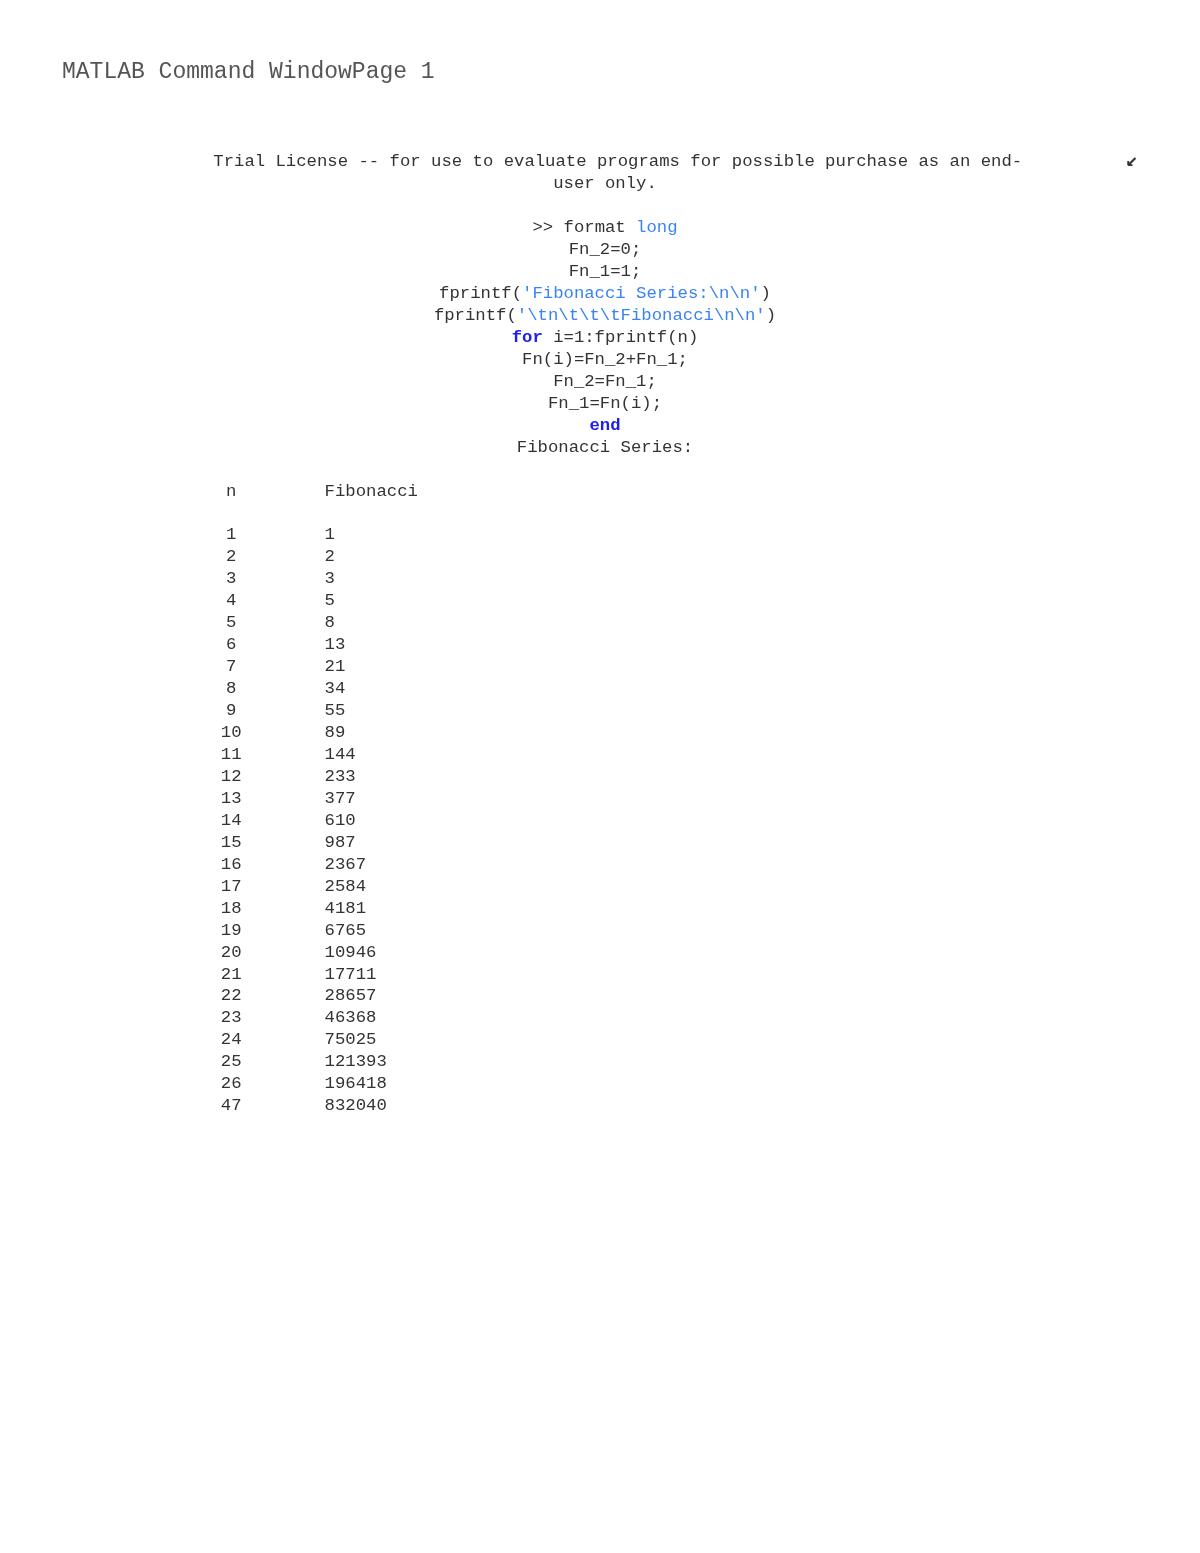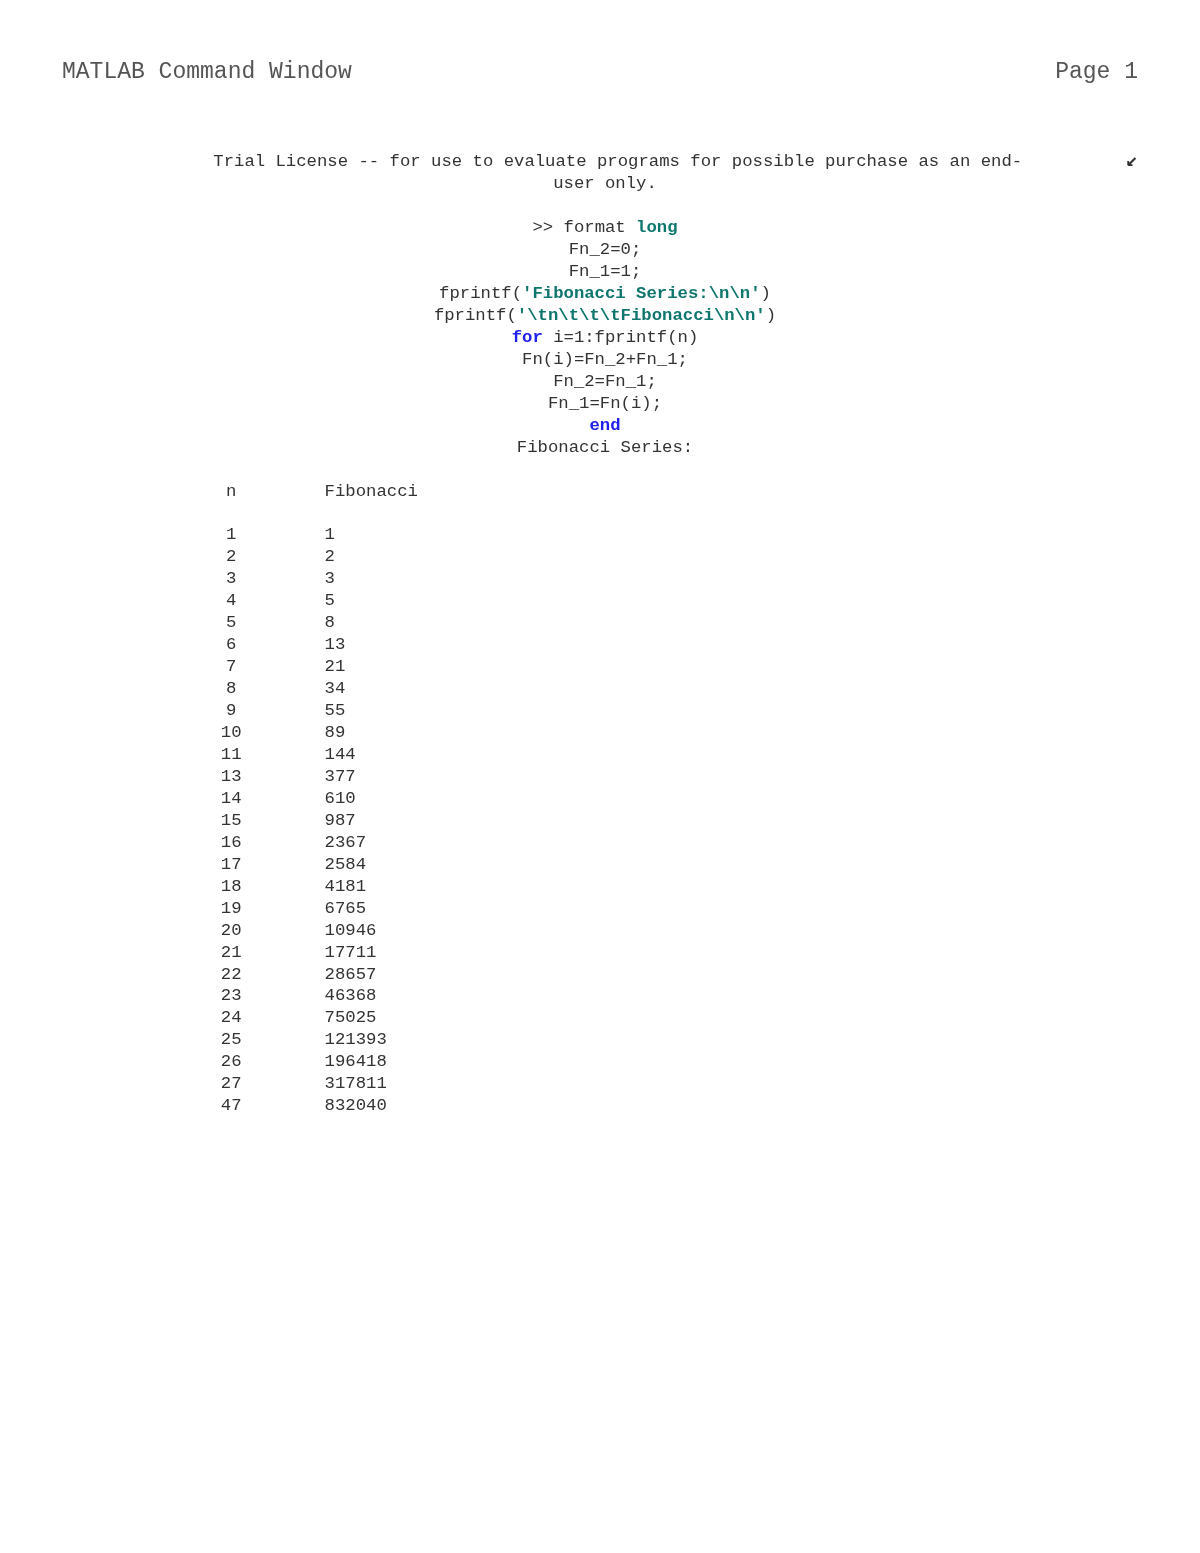--- a/index.html
+++ b/index.html
@@ -14,34 +14,33 @@
   .page {
     width: 1200px;
     min-height: 1553px;
     box-sizing: border-box;
     padding: 58px 62px 40px 62px;
     position: relative;
     background: #fff;
   }
   .hdr {
     display: flex;
-    justify-content: space-between;
     font-size: 23px;
     color: #555;
     margin-bottom: 64px;
   }
   .body-block {
     margin-left: 10px;
     text-align: center;
   }
   .code-line {
     white-space: pre;
   }
   .kw { color: #2020ee; font-weight: bold; }            
-  .fn { color: #0f766e; font-weight: bold; }
+  .fn { color: #3b82f6; }
   .license-wrap {
     display: flex;
     align-items: flex-start;
   }
   .license-text {
     flex: 1;
     white-space: pre-wrap;
   }
   .wrap-glyph {
     font-weight: bold;
@@ -143,20 +142,24 @@
         </div>
         <div class="fib-row">
           <span class="col-n">10</span>
           <span class="col-f">89</span>
         </div>
         <div class="fib-row">
           <span class="col-n">11</span>
           <span class="col-f">144</span>
         </div>
         <div class="fib-row">
+          <span class="col-n">12</span>
+          <span class="col-f">233</span>
+        </div>
+        <div class="fib-row">
           <span class="col-n">13</span>
           <span class="col-f">377</span>
         </div>
         <div class="fib-row">
           <span class="col-n">14</span>
           <span class="col-f">610</span>
         </div>
         <div class="fib-row">
           <span class="col-n">15</span>
           <span class="col-f">987</span>
@@ -199,23 +202,19 @@
         </div>
         <div class="fib-row">
           <span class="col-n">25</span>
           <span class="col-f">121393</span>
         </div>
         <div class="fib-row">
           <span class="col-n">26</span>
           <span class="col-f">196418</span>
         </div>
         <div class="fib-row">
-          <span class="col-n">27</span>
-          <span class="col-f">317811</span>
-        </div>
-        <div class="fib-row">
           <span class="col-n">47</span>
           <span class="col-f">832040</span>
         </div>
       </div>
 
   </div>
 </div>
 
 </body></html>

